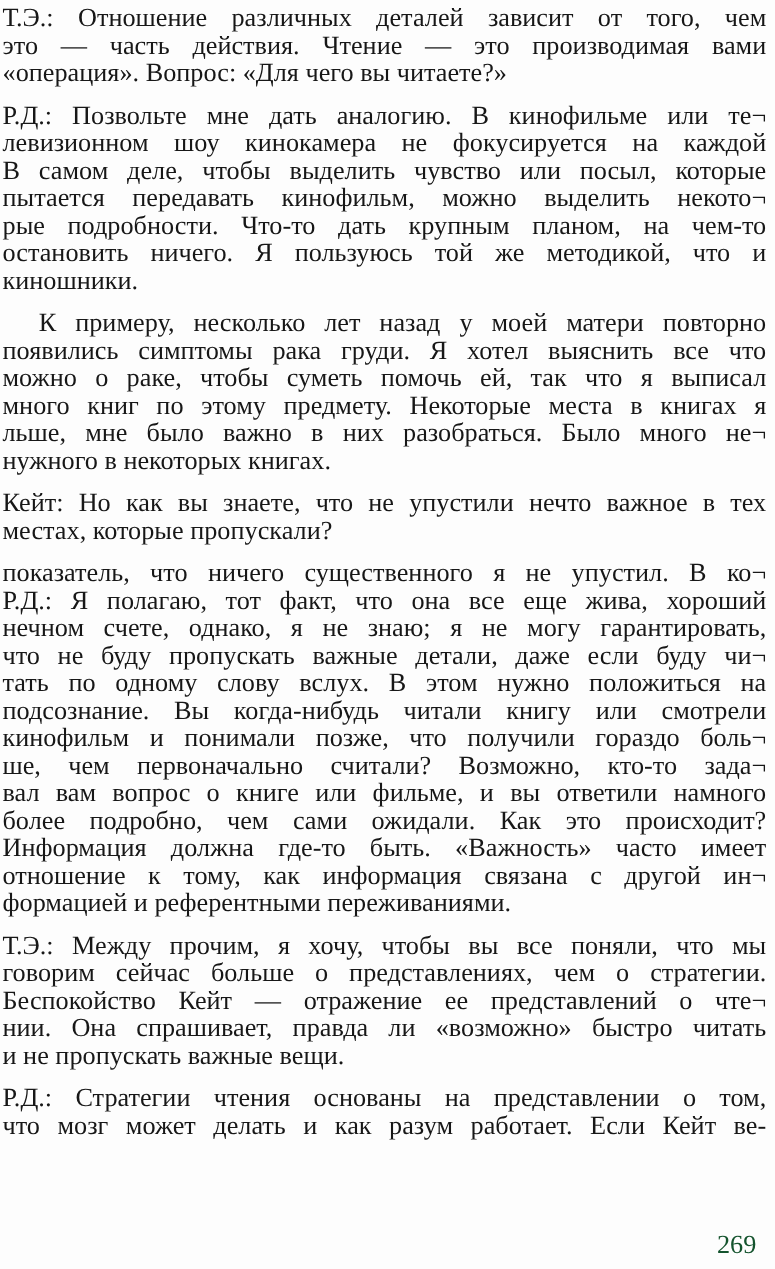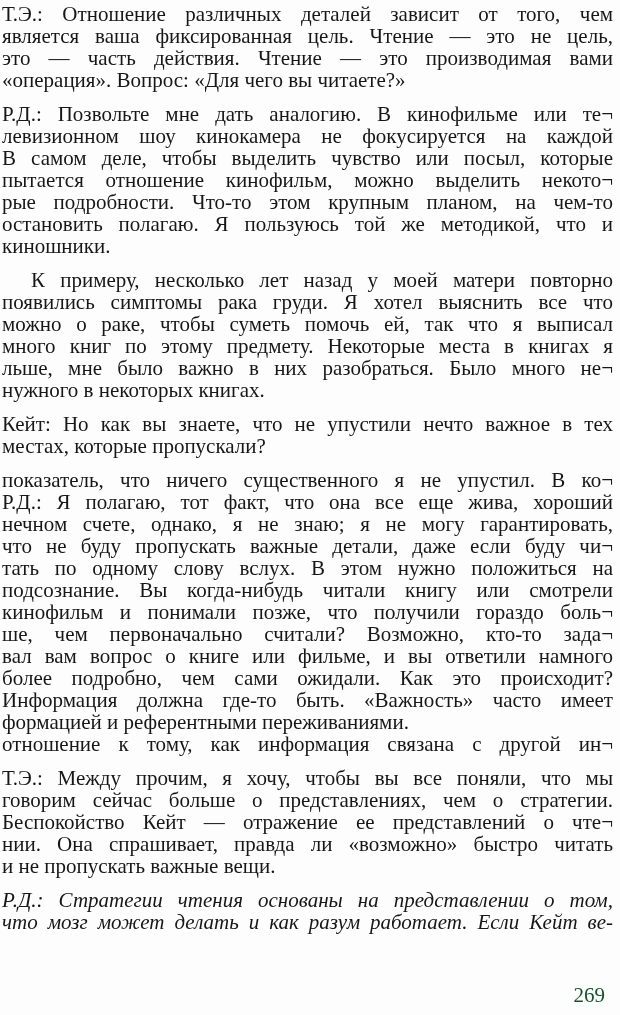--- a/index.html
+++ b/index.html
@@ -27,21 +27,20 @@
     right: 7px;
     font-size: 21px;
     line-height: 22px;
     letter-spacing: 0px;
   }
   .paragraph {
     margin: 0 0 12px 0;
   }
   .paragraph:last-child {
     margin-bottom: 1px;
-    font-style: italic;
   }
   .line {
     text-align: justify;
     text-align-last: justify;
     white-space: normal;
   }
   .line.end {
     text-align-last: left;
   }
   .line.indent {
@@ -57,31 +56,30 @@
     color: #14532d;
   }
 </style>
 </head>
 <body style="background: rgb(253, 253, 253);">
 
 <div class="page">
   <div class="content" style="color: rgb(23, 23, 23);">
       <div class="paragraph">
         <div class="line">Т.Э.: Отношение различных деталей зависит от того, чем</div>
-        <div class="line">является ваша фиксированная цель. Чтение — это не цель,</div>
         <div class="line">это — часть действия. Чтение — это производимая вами</div>
         <div class="line end">«операция». Вопрос: «Для чего вы читаете?»</div>
       </div>
       <div class="paragraph">
         <div class="line">Р.Д.: Позвольте мне дать аналогию. В кинофильме или те¬</div>
         <div class="line">левизионном шоу кинокамера не фокусируется на каждой</div>
         <div class="line">В самом деле, чтобы выделить чувство или посыл, которые</div>
-        <div class="line">пытается отношение кинофильм, можно выделить некото¬</div>
-        <div class="line">рые подробности. Что-то этом крупным планом, на чем-то</div>
-        <div class="line">остановить полагаю. Я пользуюсь той же методикой, что и</div>
+        <div class="line">пытается передавать кинофильм, можно выделить некото¬</div>
+        <div class="line">рые подробности. Что-то дать крупным планом, на чем-то</div>
+        <div class="line">остановить ничего. Я пользуюсь той же методикой, что и</div>
         <div class="line end">киношники.</div>
       </div>
       <div class="paragraph">
         <div class="line indent">К примеру, несколько лет назад у моей матери повторно</div>
         <div class="line">появились симптомы рака груди. Я хотел выяснить все что</div>
         <div class="line">можно о раке, чтобы суметь помочь ей, так что я выписал</div>
         <div class="line">много книг по этому предмету. Некоторые места в книгах я</div>
         <div class="line">льше, мне было важно в них разобраться. Было много не¬</div>
         <div class="line end">нужного в некоторых книгах.</div>
       </div>
@@ -94,22 +92,22 @@
         <div class="line">Р.Д.: Я полагаю, тот факт, что она все еще жива, хороший</div>
         <div class="line">нечном счете, однако, я не знаю; я не могу гарантировать,</div>
         <div class="line">что не буду пропускать важные детали, даже если буду чи¬</div>
         <div class="line">тать по одному слову вслух. В этом нужно положиться на</div>
         <div class="line">подсознание. Вы когда-нибудь читали книгу или смотрели</div>
         <div class="line">кинофильм и понимали позже, что получили гораздо боль¬</div>
         <div class="line">ше, чем первоначально считали? Возможно, кто-то зада¬</div>
         <div class="line">вал вам вопрос о книге или фильме, и вы ответили намного</div>
         <div class="line">более подробно, чем сами ожидали. Как это происходит?</div>
         <div class="line">Информация должна где-то быть. «Важность» часто имеет</div>
+        <div class="line">отношение к тому, как информация связана с другой ин¬</div>
         <div class="line end">формацией и референтными переживаниями.</div>
-        <div class="line">отношение к тому, как информация связана с другой ин¬</div>
       </div>
       <div class="paragraph">
         <div class="line">Т.Э.: Между прочим, я хочу, чтобы вы все поняли, что мы</div>
         <div class="line">говорим сейчас больше о представлениях, чем о стратегии.</div>
         <div class="line">Беспокойство Кейт — отражение ее представлений о чте¬</div>
         <div class="line">нии. Она спрашивает, правда ли «возможно» быстро читать</div>
         <div class="line end">и не пропускать важные вещи.</div>
       </div>
       <div class="paragraph">
         <div class="line">Р.Д.: Стратегии чтения основаны на представлении о том,</div>

